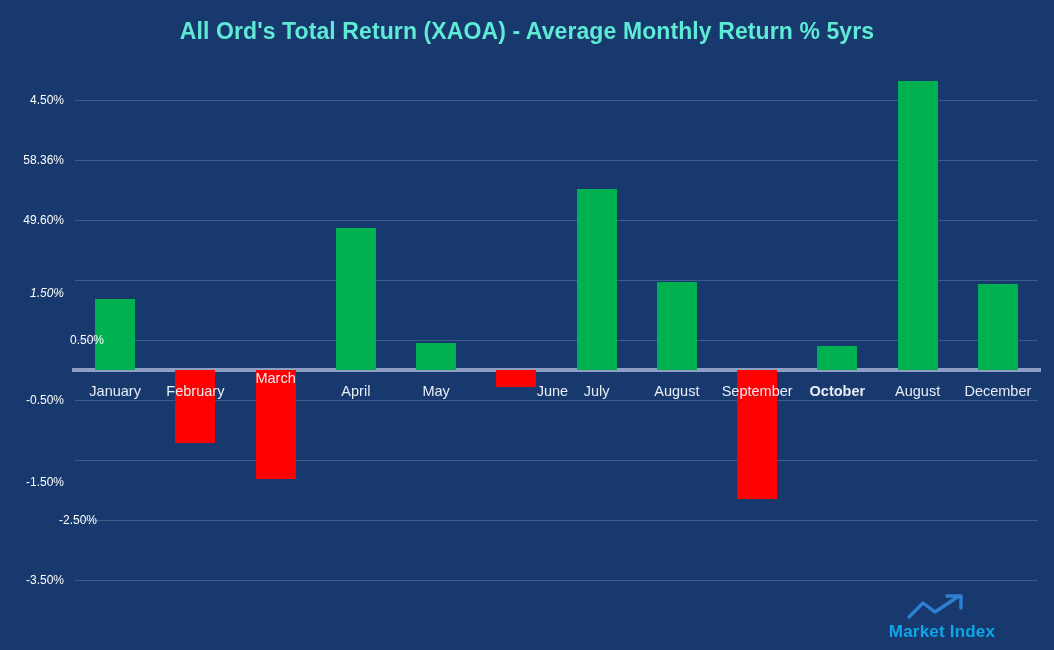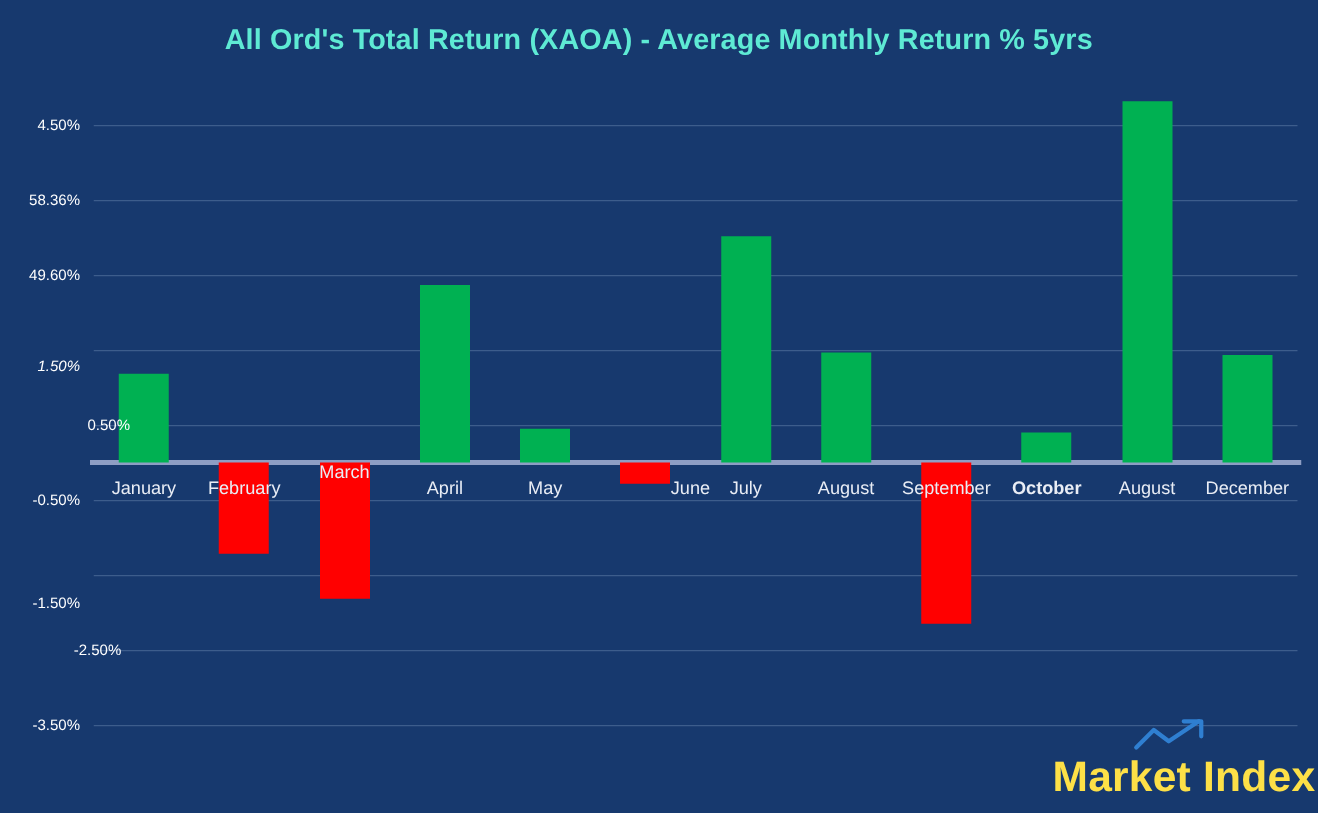--- a/index.html
+++ b/index.html
@@ -99,22 +99,22 @@
   }
   .logo-mark {
     display: block;
     height: 28px;
     line-height: 0;
     margin: 0 auto 1px auto;
     width: 74px;
   }
   .logo-text {
     display: block;
-    color: #fde047;
-    font-size: 34px;
+    color: #0ea5e9;
+    font-size: 17px;
     font-weight: bold;
     letter-spacing: 0.2px;
     white-space: nowrap;
   }
 </style>
 </head>
 <body>
 
 <div id="page">
 

